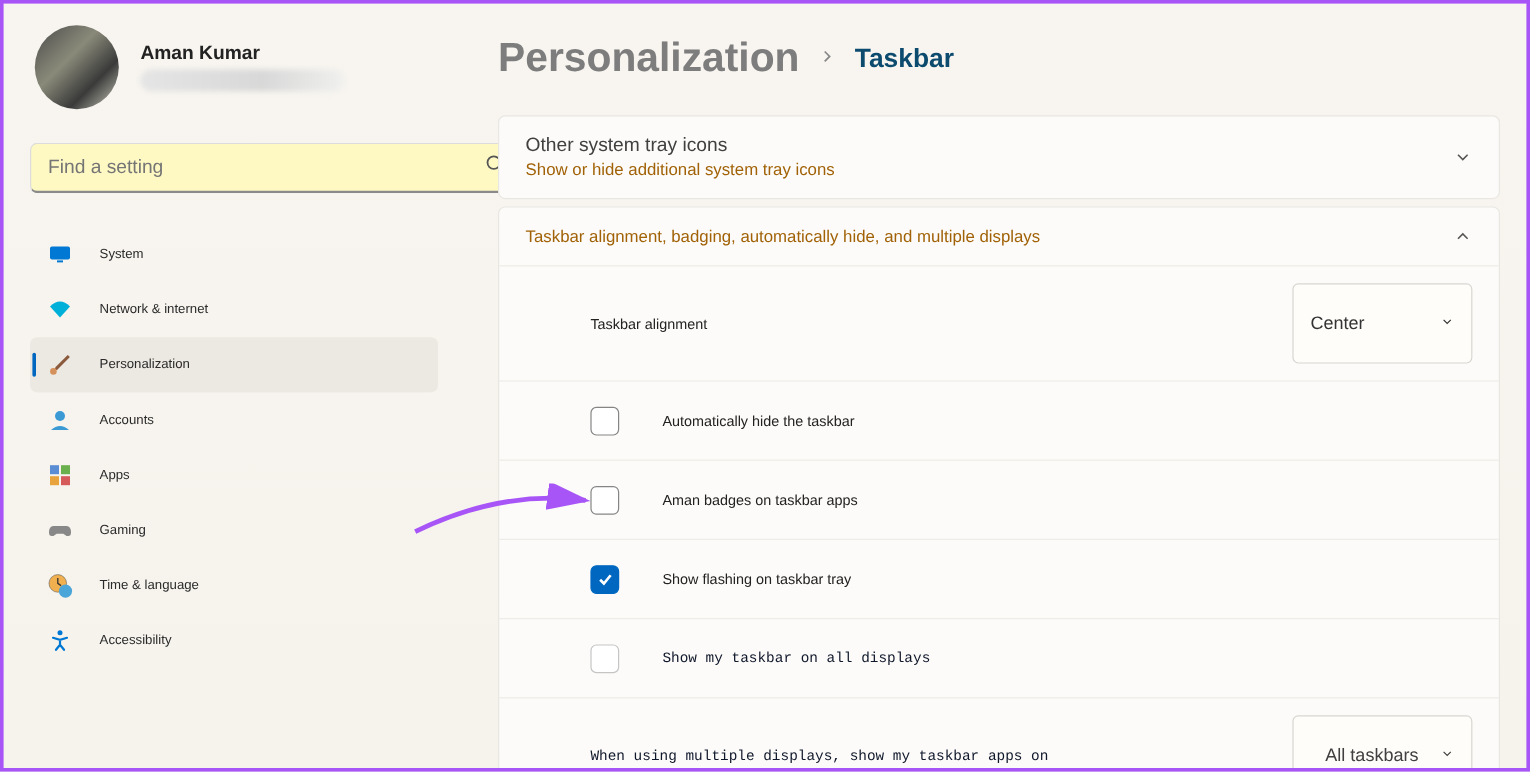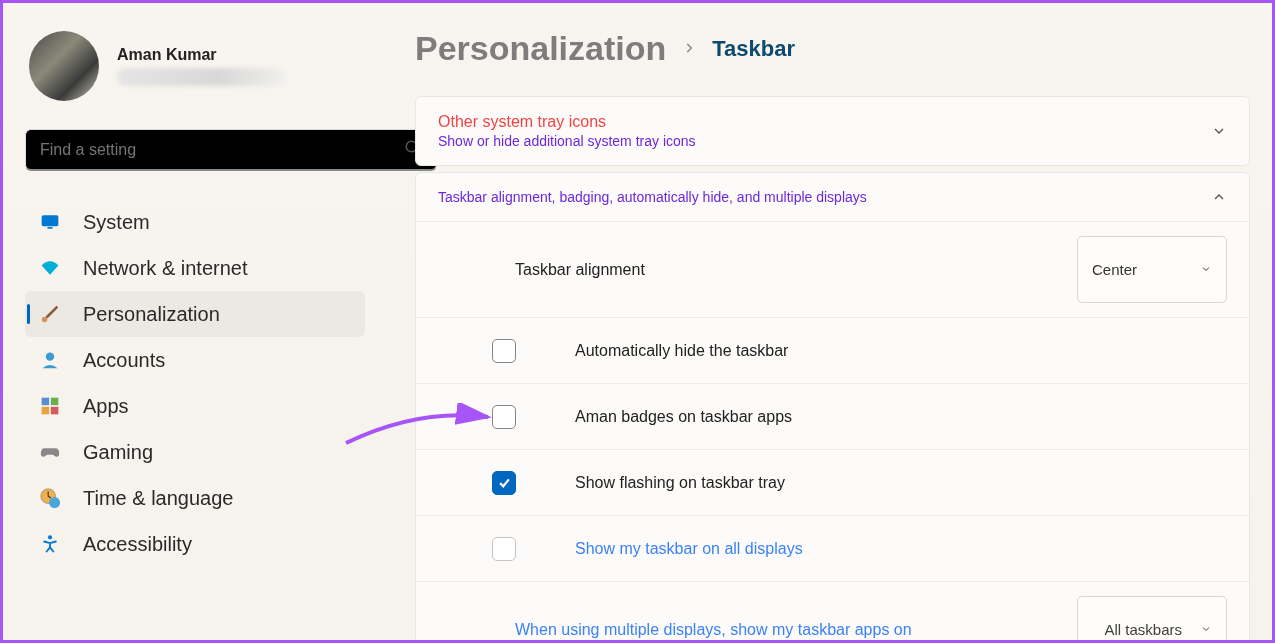--- a/index.html
+++ b/index.html
@@ -8,21 +8,21 @@
       background: linear-gradient(180deg, #f8f5f0 0%, #f6f3ed 100%);
       width: 1275px;
       height: 643px;
       border: 3px solid #a855f7;
       overflow: hidden;
       display: flex;
       position: relative;
     }
     .sidebar {
       width: 380px;
-      padding: 28px 18px 0 22px;
+      padding: 18px 18px 0 22px;
       flex-shrink: 0;
     }
     .profile {
       display: flex;
       align-items: center;
       gap: 18px;
       margin-bottom: 28px;
       padding-left: 4px;
     }
     .avatar {
@@ -36,39 +36,39 @@
     .profile-name { font-size: 16px; font-weight: 600; color: #222; }
     .profile-email { 
       width:170px; height:18px; 
       background: linear-gradient(90deg, #e5e5e5 0%, #d8d8d8 60%, #f0f0ee 100%);
       border-radius:10px;
       filter: blur(2px);
     }
     .search-box {
       display: flex; align-items: center;
       width: 412px; height: 42px;
-      background: #000000;
+      background: #fef9c3;
       border: 1px solid #dcdcdc;
       border-bottom: 2px solid #8a8a8a;
       border-radius: 6px;
       padding: 0 14px;
       margin-bottom: 28px;
     }
     .search-box input {
       flex:1; border:none; outline:none; background:transparent;
       font-size: 16px; color:#666;
     }
     .search-box .sicon { color:#555; }
     .nav { list-style:none; }
     .nav li {
       display:flex; align-items:center; gap:22px;
       height: 46px;
       padding: 0 14px;
       border-radius: 6px;
-      font-size: 20px;
+      font-size: 11px;
       color:#2a2a2a;
       cursor:pointer;
       position:relative;
     }
     .nav li.active { background: #ece9e2; }
     .nav li.active::before {
       content:""; position:absolute; left:2px; top:13px; width:3px; height:20px;
       background:#0067c0; border-radius:2px;
     }
     .nav .nicon { width:22px; height:22px; display:flex; align-items:center; justify-content:center; flex-shrink:0;}
@@ -82,32 +82,32 @@
     .card {
       background:#fcfbf9;
       border:1px solid #e9e7e2;
       border-radius:6px;
       margin-bottom:6px;
     }
     .card-header {
       display:flex; align-items:center; justify-content:space-between;
       padding: 16px 22px;
     }
-    .card-header .titles h3 { font-size:16px; font-weight:400; color:#ef4444; margin-bottom:2px;}
-    .card-header .titles p { font-size:14px; color:#6d28d9; font-weight:400;}
+    .card-header .titles h3 { font-size:16px; font-weight:400; color:#404040; margin-bottom:2px;}
+    .card-header .titles p { font-size:14px; color:#a16207; font-weight:400;}
     .chevron { color:#555; display:flex;}
     .card-body { }
     .row {
       display:flex; align-items:center;
       padding: 14px 22px 14px 76px;
       border-top:1px solid #eeece7;
       min-height:66px;
     }
-    .row .rlabel { flex:1; font-size:16px; color:#222;margin-left:23px;}
-    .row.disabled .rlabel { color:#3b82f6; }
+    .row .rlabel { flex:1; font-size:12px; color:#222;}
+    .row.disabled .rlabel { color:#0f172a;font-family:Liberation Mono, monospace; }
     .row.disabled .checkb { border-color:#c5c5c5;}
     .row .checkrow { display:flex; align-items:center; gap:36px; flex:1;}
     .checkb {
       width:24px; height:24px; border:1.6px solid #858585; border-radius:5px;
       background:#fff; display:flex; align-items:center; justify-content:center;
     }
     .checkb.checked { background:#0067c0; border-color:#0067c0; color:#fff;}
     .select {
       display:flex; align-items:center; justify-content:space-between;
       border:1px solid #d8d6d1; border-radius:5px;

